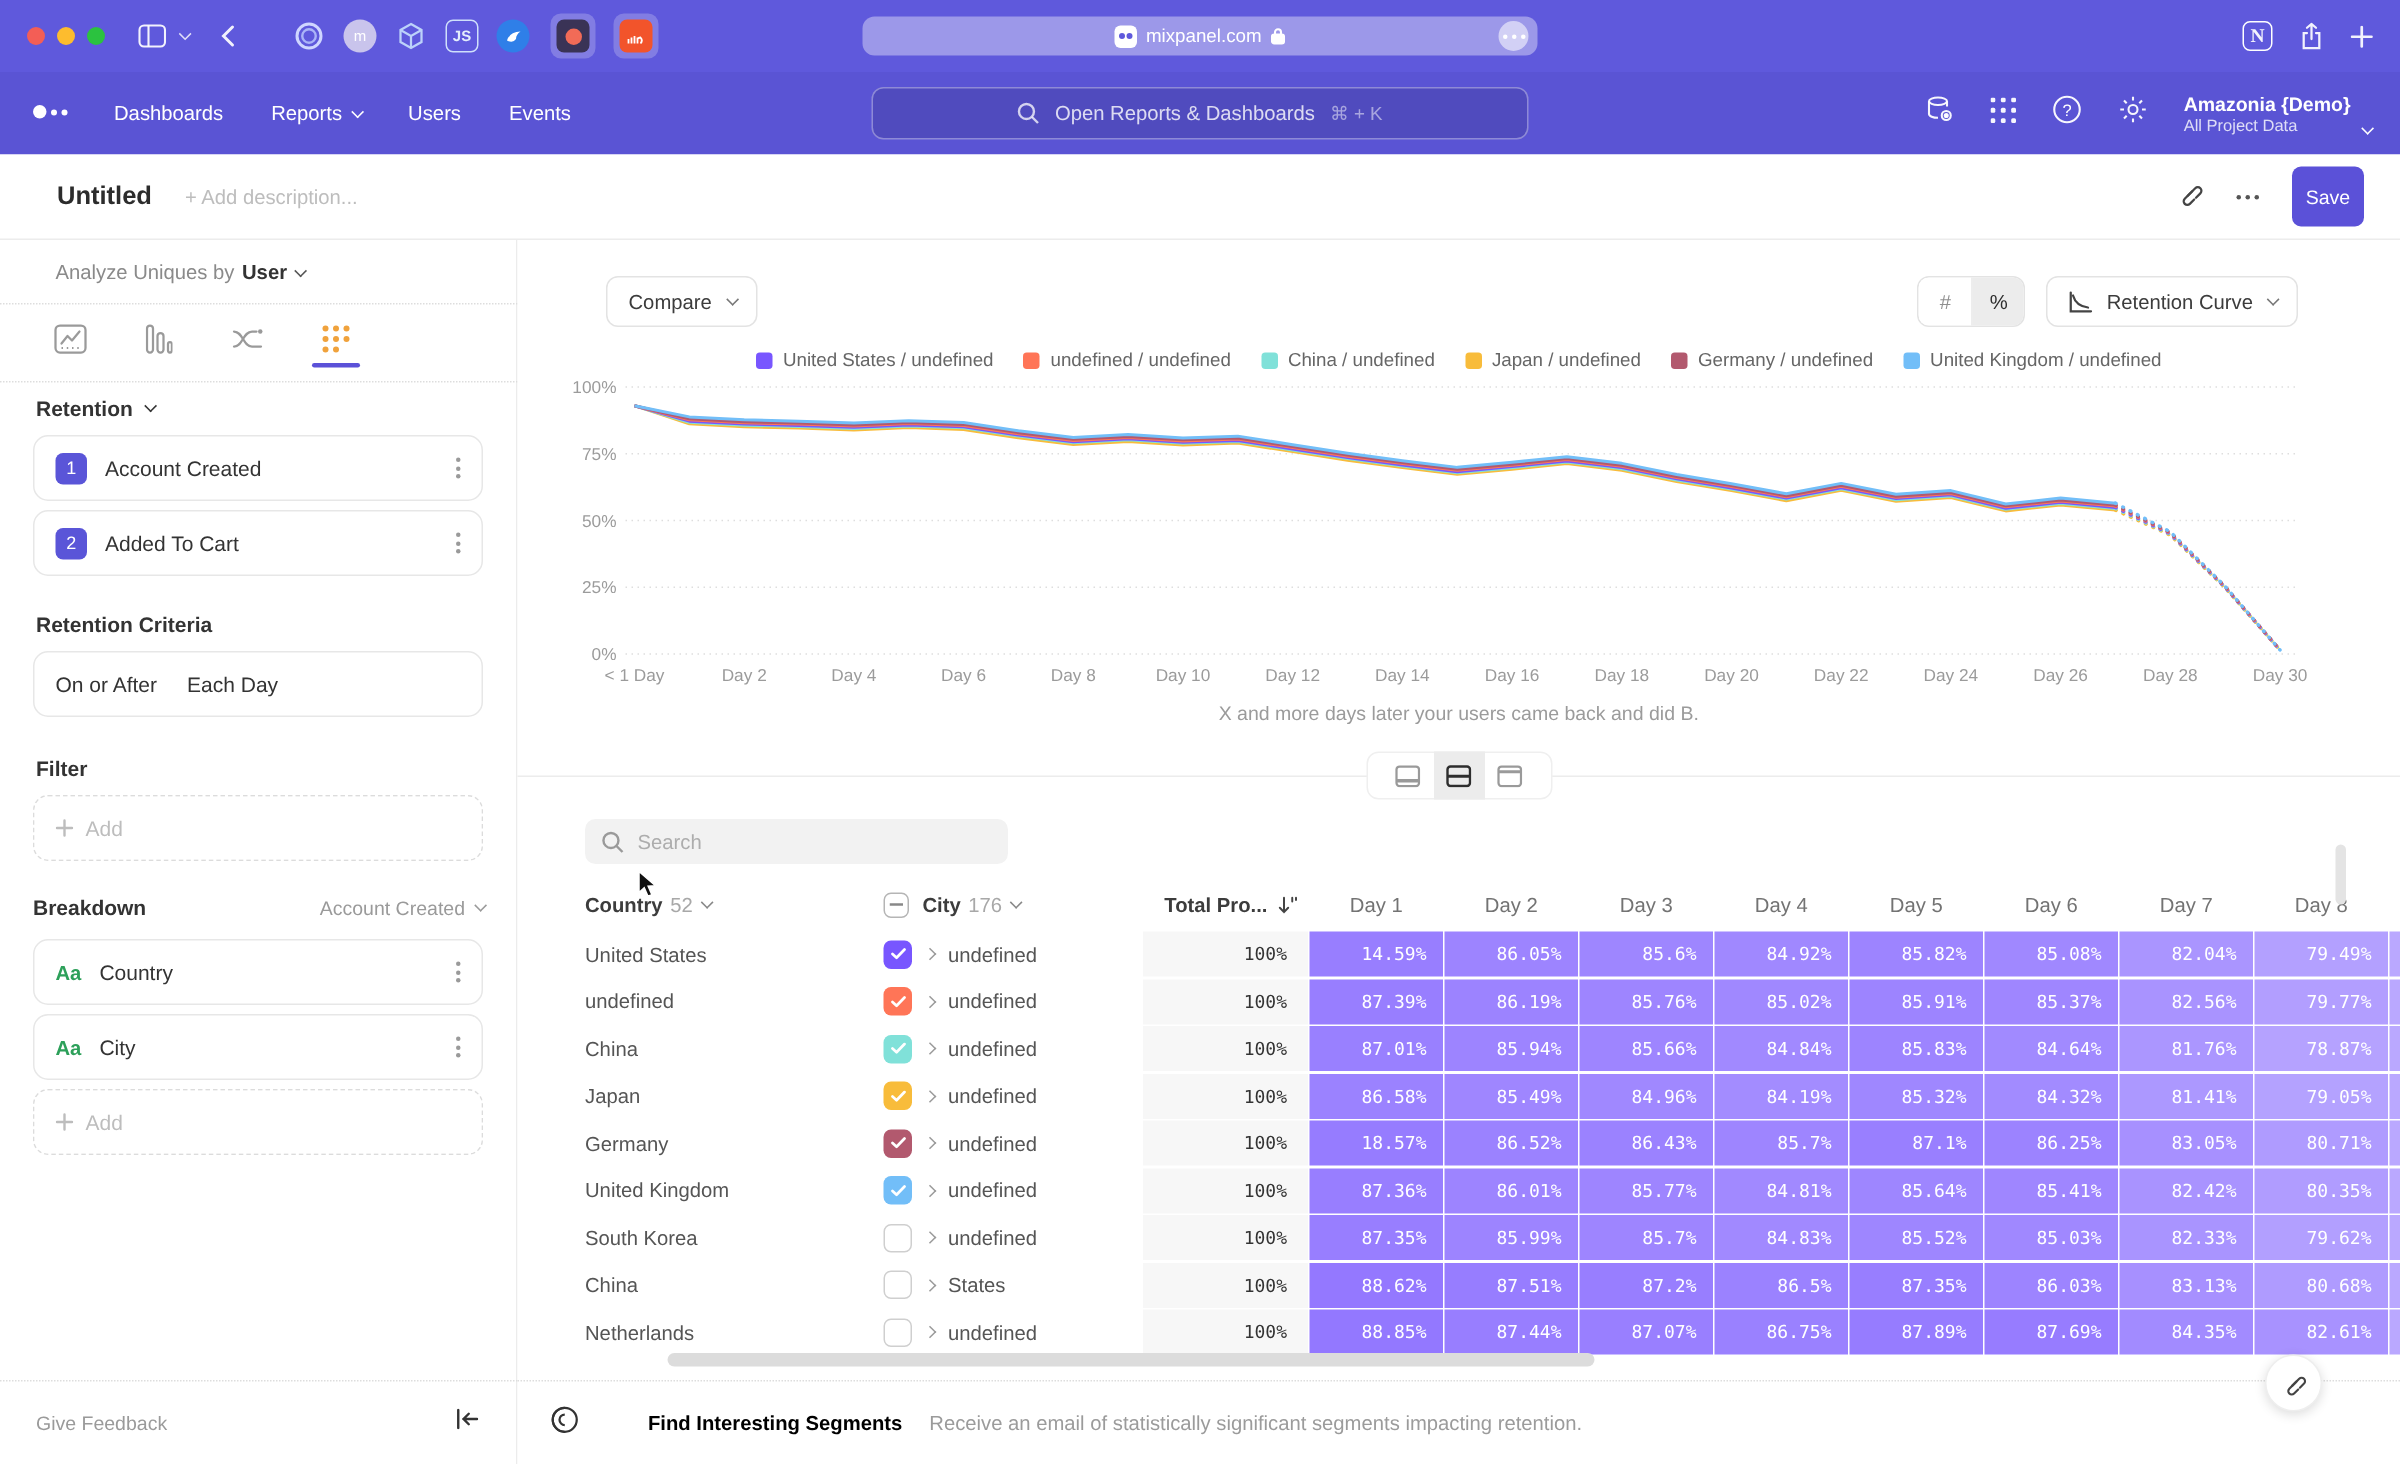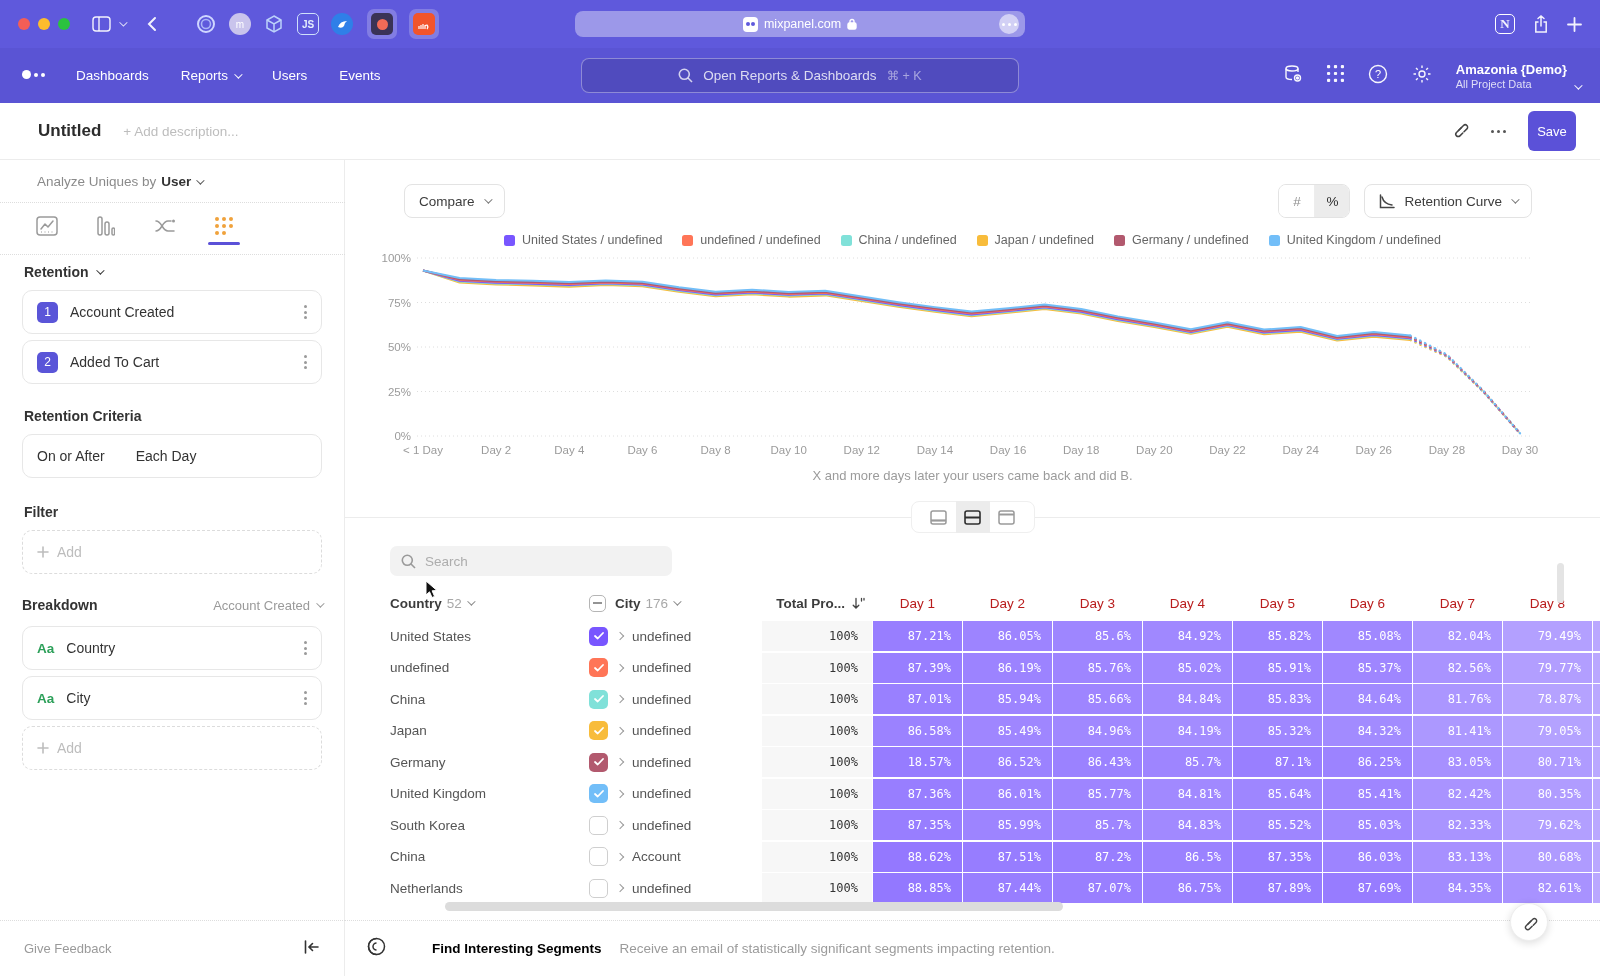--- a/index.html
+++ b/index.html
@@ -121,21 +121,21 @@
   #search-box input { border:none; background:transparent; outline:none; font-size:13.5px; width:220px;
     font-family:inherit; color:#333; }
   #search-box input::placeholder { color:#adadad; }
 
   .tgrid { display:grid; grid-template-columns:190px 180px 110px repeat(8, 89px) 14px; column-gap:1px; }
   #t-header { position:absolute; left:45px; top:428px; height:30px; align-items:center; font-size:13.5px; color:#3c3c3c; }
   .th { display:flex; align-items:center; gap:5px; }
   .th b { font-weight:bold; }
   .th .cnt { color:#a8a8a8; }
   .th-total { justify-content:flex-end; padding-right:6px; gap:7px; }
-  .th-day { justify-content:center; color:#b91c1c; }
+  .th-day { justify-content:center; color:#737373; }
   #t-body { position:absolute; left:45px; top:461px; }
   .t-row { margin-bottom:1.5px; height:30px; align-items:stretch; }
   .cell { display:flex; align-items:center; font-size:13.5px; color:#555; }
   .c-city { gap:9px; padding-left:8px; }
   .c-total { background:#f7f7f7; justify-content:flex-end; padding-right:14px;
     font-family:"DejaVu Sans Mono", monospace; font-size:12px; color:#333; }
   .c-day { justify-content:flex-end; padding-right:11px; color:#fff;
     font-family:"DejaVu Sans Mono", monospace; font-size:12px; }
   .cbox { width:19px; height:19px; border-radius:5px; display:flex; align-items:center; justify-content:center; }
   .cbox.empty { border:1.5px solid #cfcfcf; background:#fff; }
@@ -406,21 +406,21 @@
     <span class="badge-num">2</span>
     <span>Added To Cart</span>
     <span class="kebab">
         <i></i>
         <i></i>
         <i></i>
       </span>
   </div>
 
   <div class="side-h" style="position:absolute; left:24px; top:248px;">Retention Criteria</div>
-  <div class="card" style="top:274px; gap:31px;">
+  <div class="card" style="top:274px; gap:20px;">
     <span>On or After</span>
     <span>Each Day</span>
   </div>
 
   <div class="side-h" style="position:absolute; left:24px; top:344px;">Filter</div>
   <div class="card dashed" style="top:370px">
     <svg width="12" height="12" viewBox="0 0 12 12" stroke="#bdbdbd" stroke-width="1.6" stroke-linecap="round">
         <path d="M6 1 V11 M1 6 H11"></path>
       </svg>
     <span>Add</span>
@@ -631,21 +631,21 @@
         <div class="cell c-city">
           <span class="cbox" style="background: rgb(120, 86, 255);">
             <svg width="10" height="8" viewBox="0 0 10 8">
               <path d="M1 4 L3.7 6.5 L9 1" stroke="#fff" stroke-width="1.8" fill="none" stroke-linecap="round" stroke-linejoin="round"></path>
             </svg>
           </span>
           <span class="chev chev-r rchev"></span>
           <span>undefined</span>
         </div>
         <div class="cell c-total">100%</div>
-        <div class="cell c-day" style="background: rgba(120, 86, 255, 0.76);">87.21%</div>
+        <div class="cell c-day" style="background: rgba(120, 86, 255, 0.76);">14.59%</div>
         <div class="cell c-day" style="background: rgba(120, 86, 255, 0.73);">86.05%</div>
         <div class="cell c-day" style="background: rgba(120, 86, 255, 0.718);">85.6%</div>
         <div class="cell c-day" style="background: rgba(120, 86, 255, 0.7);">84.92%</div>
         <div class="cell c-day" style="background: rgba(120, 86, 255, 0.725);">85.82%</div>
         <div class="cell c-day" style="background: rgba(120, 86, 255, 0.706);">85.08%</div>
         <div class="cell c-day" style="background: rgba(120, 86, 255, 0.627);">82.04%</div>
         <div class="cell c-day" style="background: rgba(120, 86, 255, 0.565);">79.49%</div>
         <div class="cell" style="background: rgba(120, 86, 255, 0.514);"></div>
       </div>
       <div class="tgrid t-row">
@@ -774,21 +774,21 @@
         <div class="cell c-day" style="background: rgba(120, 86, 255, 0.706);">85.03%</div>
         <div class="cell c-day" style="background: rgba(120, 86, 255, 0.635);">82.33%</div>
         <div class="cell c-day" style="background: rgba(120, 86, 255, 0.57);">79.62%</div>
         <div class="cell" style="background: rgba(120, 86, 255, 0.514);"></div>
       </div>
       <div class="tgrid t-row">
         <div class="cell">China</div>
         <div class="cell c-city">
           <span class="cbox empty"></span>
           <span class="chev chev-r rchev"></span>
-          <span>Account</span>
+          <span>States</span>
         </div>
         <div class="cell c-total">100%</div>
         <div class="cell c-day" style="background: rgba(120, 86, 255, 0.796);">88.62%</div>
         <div class="cell c-day" style="background: rgba(120, 86, 255, 0.77);">87.51%</div>
         <div class="cell c-day" style="background: rgba(120, 86, 255, 0.76);">87.2%</div>
         <div class="cell c-day" style="background: rgba(120, 86, 255, 0.74);">86.5%</div>
         <div class="cell c-day" style="background: rgba(120, 86, 255, 0.76);">87.35%</div>
         <div class="cell c-day" style="background: rgba(120, 86, 255, 0.73);">86.03%</div>
         <div class="cell c-day" style="background: rgba(120, 86, 255, 0.655);">83.13%</div>
         <div class="cell c-day" style="background: rgba(120, 86, 255, 0.592);">80.68%</div>

